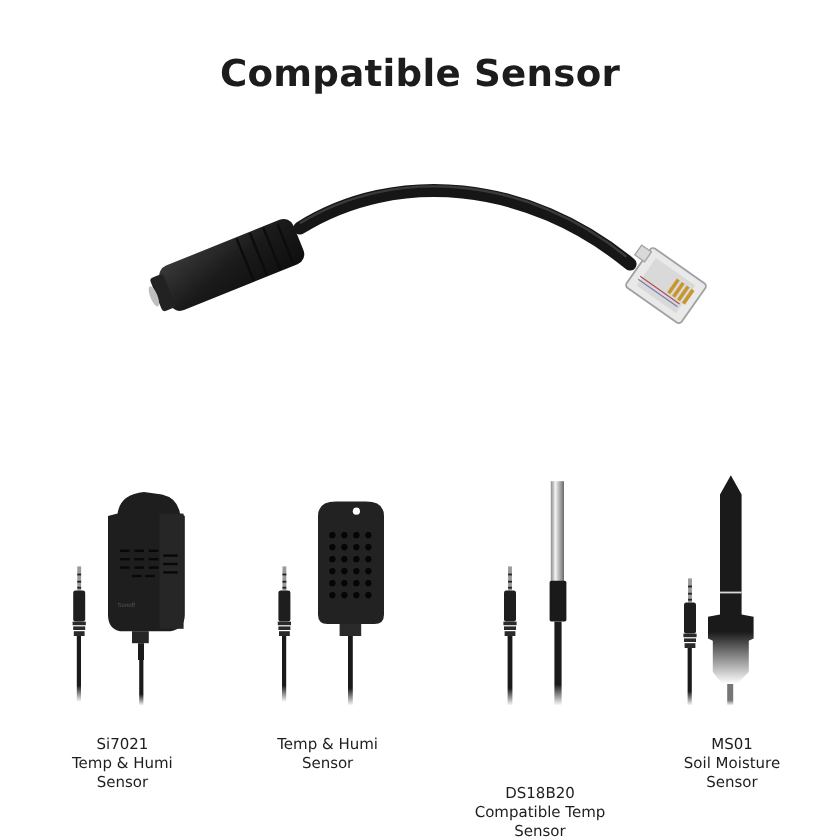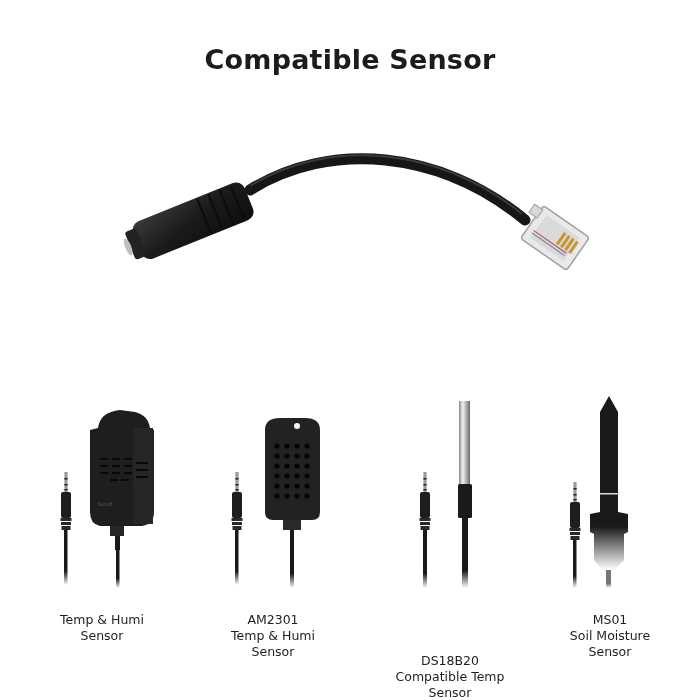--- a/index.html
+++ b/index.html
@@ -1,19 +1,19 @@
 <!DOCTYPE html>
 <html><head>
 <meta charset="utf-8">
 <style>
   html, body { margin:0; padding:0; background:#ffffff; }
   body { width:700px; height:700px; position:relative; overflow:hidden;
          font-family:"DejaVu Sans", "Liberation Sans", sans-serif; color:#1a1a1a; }
   .title { position:absolute; top:44px; left:0; width:700px; text-align:center;
-           font-size:27px; font-weight:bold; letter-spacing:0.2px; color:#1c1c1c; }
+           font-size:31px; font-weight:bold; letter-spacing:0.2px; color:#1c1c1c; }
   .art { position:absolute; left:0; top:0; width:700px; height:700px; }
   .label { position:absolute; top:612px; width:160px; text-align:center;
            font-size:12.5px; line-height:16px; color:#1e1e1e; }
   .label span { display:block; }
 </style>
 </head>
 <body>
 
 <div class="title">Compatible Sensor</div>
 
@@ -152,25 +152,25 @@
   <g>
     <use href="#jack" transform="translate(575 540)"></use>
     <rect x="573" y="540" width="3.5" height="48" fill="url(#fadeDown)"></rect>
     <path d="M609 396 L618 412 L618 512 L628 514 L628 532 L624 534 L624 560 L614 570 L602 570 L594 560 L594 534 L590 532 L590 514 L600 512 L600 412 Z" fill="url(#fadeDown)"></path>
     <rect x="600" y="493" width="18" height="1.5" fill="#d8d8d8"></rect>
     <rect x="606" y="570" width="5" height="18" fill="url(#fadeDown)" opacity="0.6"></rect>
   </g>
 </svg>
 
 <div class="label" style="left:22px;">
+  <span>Si7021</span>
   <span>Temp &amp; Humi</span>
   <span>Sensor</span>
 </div>
 <div class="label" style="left:193px;">
-  <span>AM2301</span>
   <span>Temp &amp; Humi</span>
   <span>Sensor</span>
 </div>
 <div class="label" style="left:370px;margin-top:41px;">
   <span>DS18B20</span>
   <span>Compatible Temp</span>
   <span>Sensor</span>
 </div>
 <div class="label" style="left:530px;">
   <span>MS01</span>

